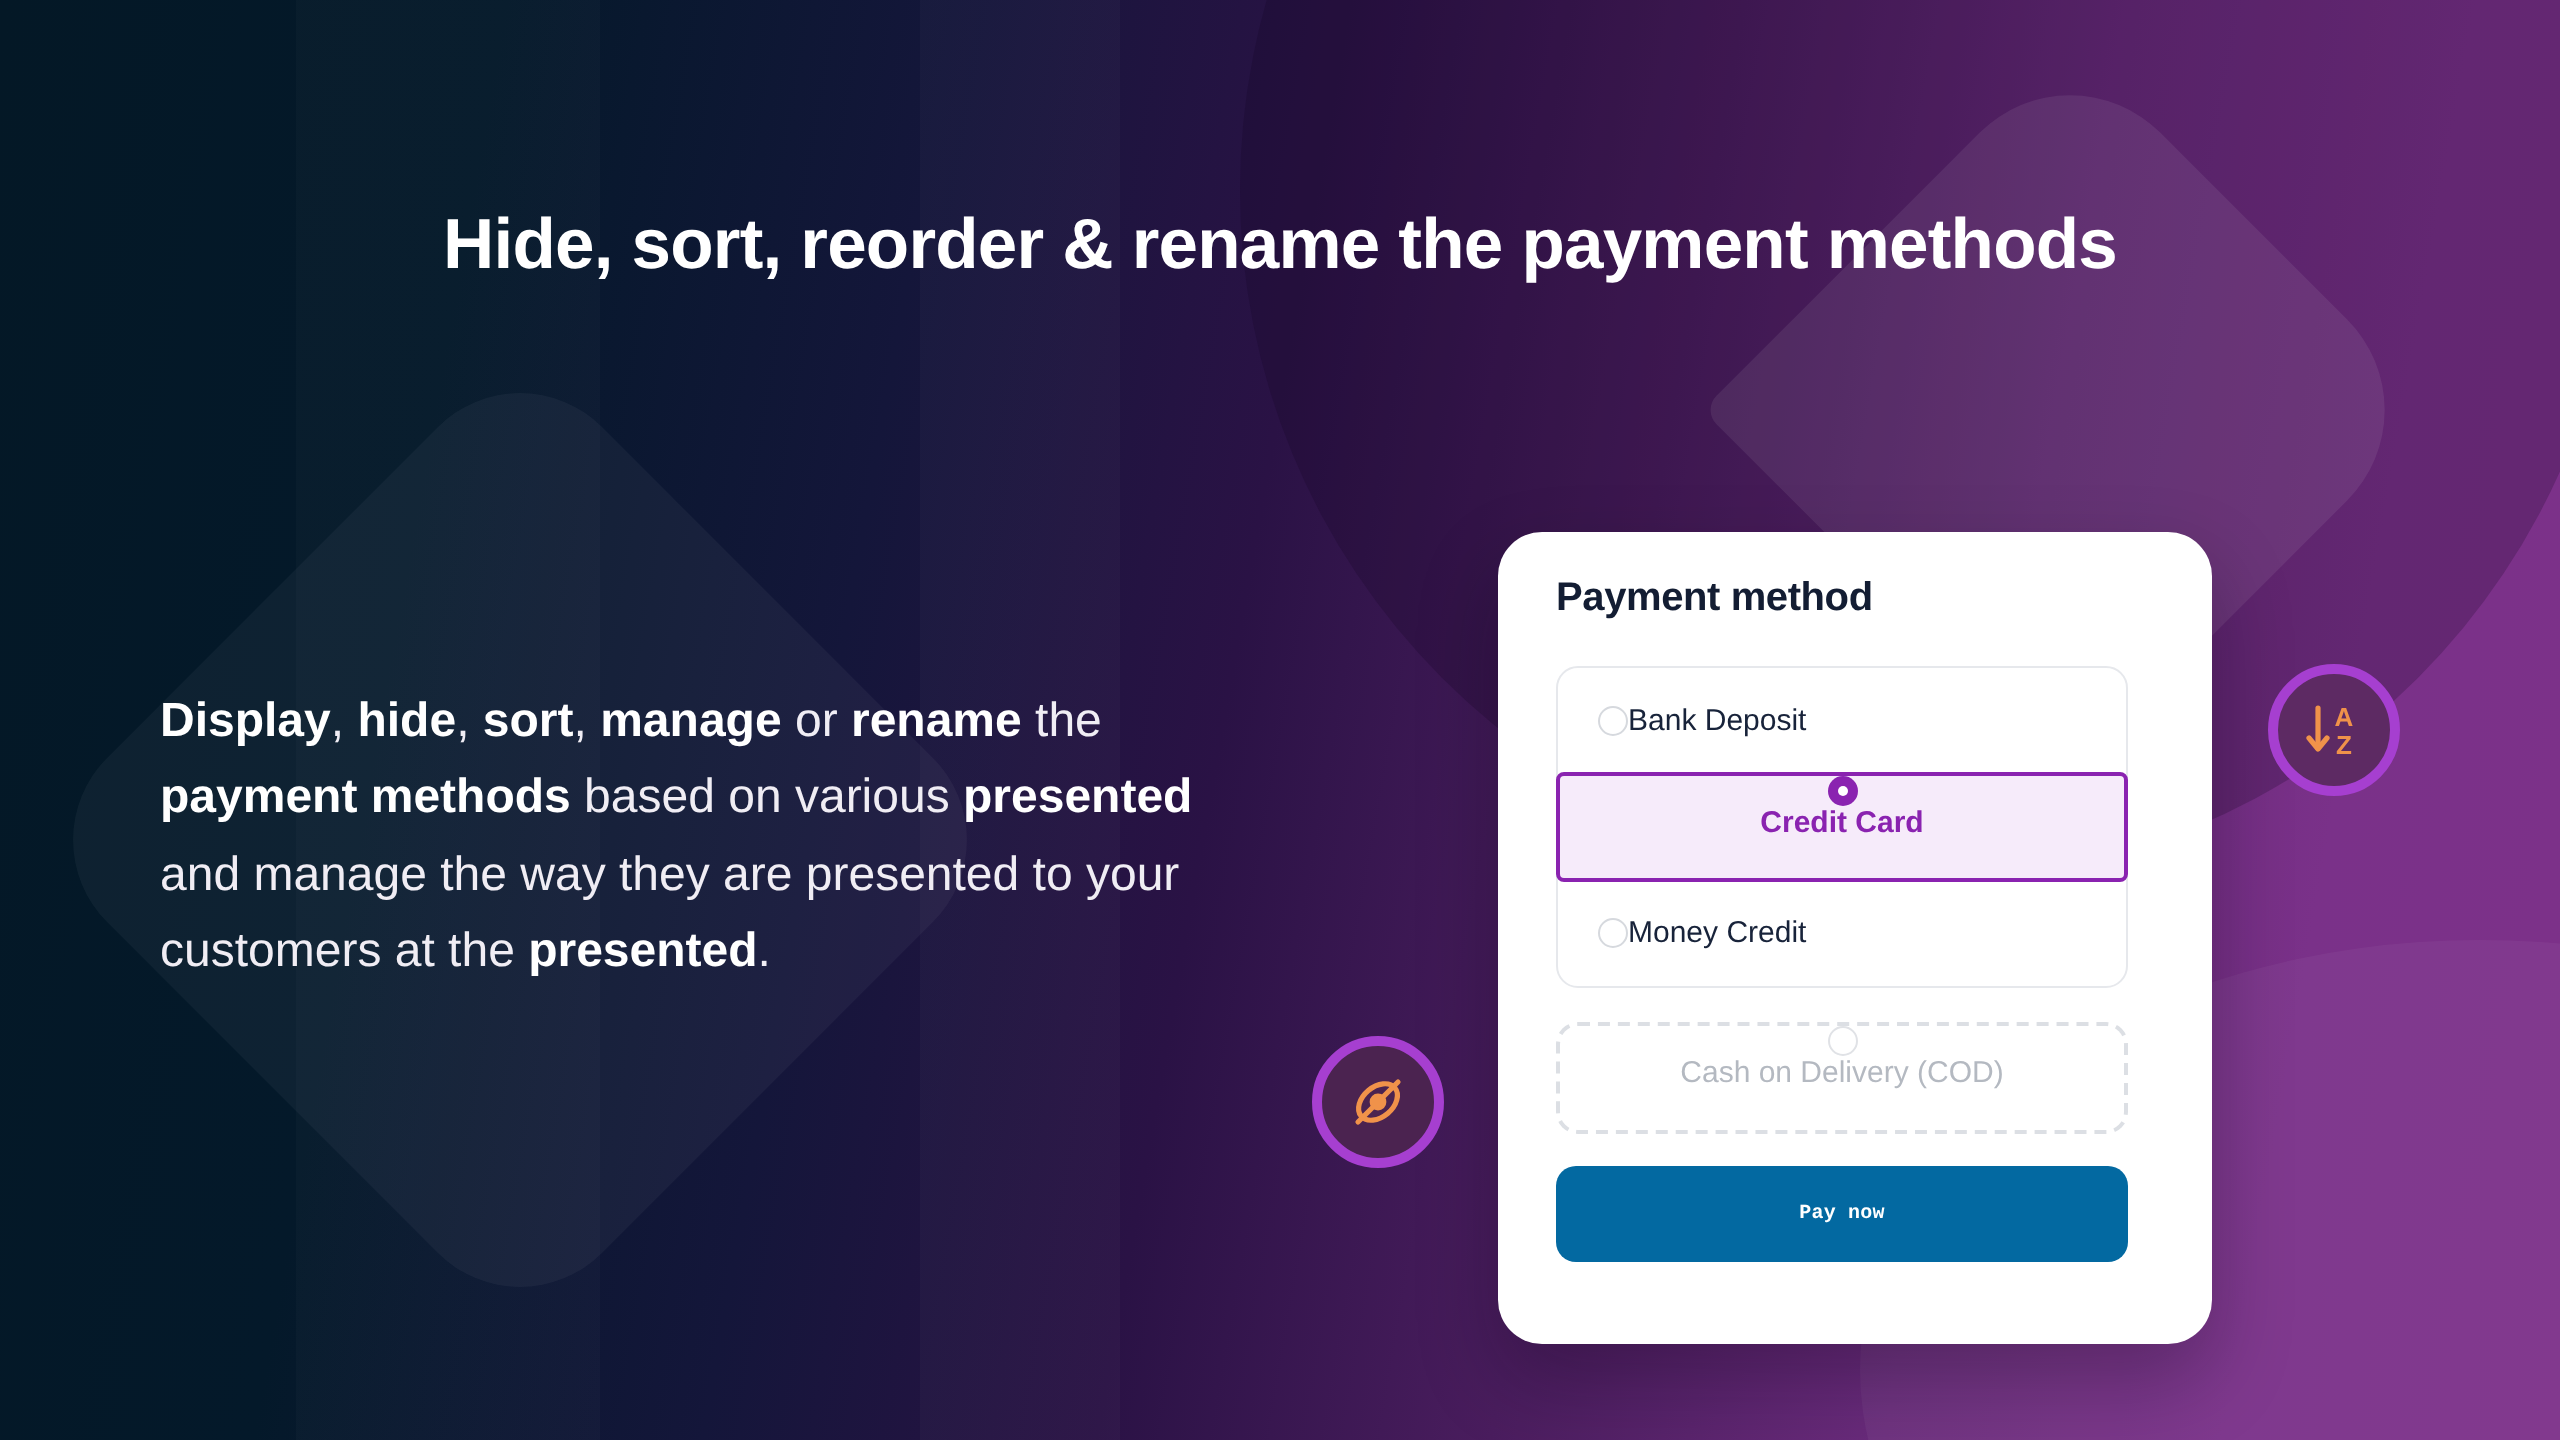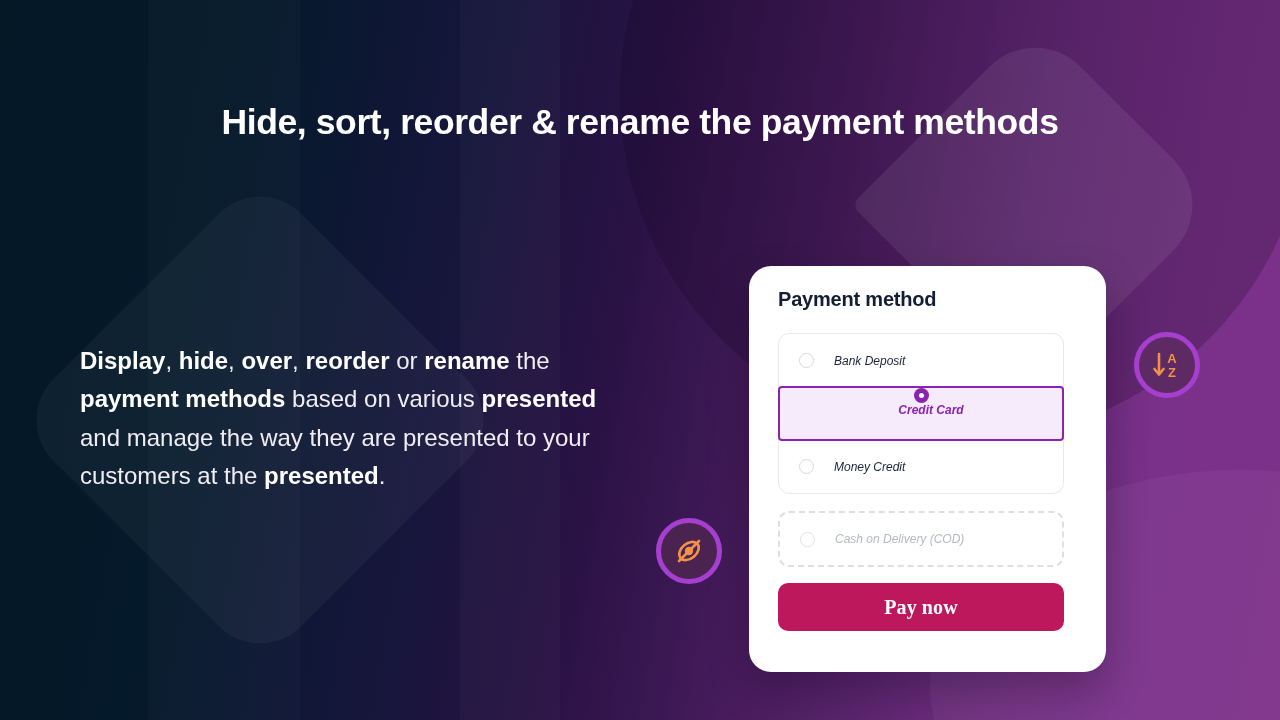--- a/index.html
+++ b/index.html
@@ -199,54 +199,53 @@
   .radio.checked::after {
     content: "";
     width: 5px;
     height: 5px;
     border-radius: 50%;
     background: #ffffff;
   }
   .radio.muted { border-color: #e0e2e6; }
 
   .method-label {
-    margin-left: 20px;
-    font-size: 12px;
+    font-size: 15px;
     color: #18233a;
     font-weight: 400;
-    font-style: italic;
   }
   .method.selected .method-label {
     color: #8a23b0;
     font-weight: 700;
   }
 
   .method-disabled {
     margin-top: 17px;
     height: 56px;
     border: 2px dashed #dcdfe4;
     border-radius: 11px;
     display: flex;
     align-items: center;
     padding: 0 20px;
     box-sizing: border-box;
+    flex-direction: column;
   }
   .method-disabled .method-label { color: #b4b9c1; }
 
   .pay-btn {
     margin-top: 16px;
     width: 100%;
     height: 48px;
     border: none;
     border-radius: 10px;
-    background: #be185d;
+    background: #0369a1;
     color: #ffffff;
-    font-size: 20px;
+    font-size: 10px;
     font-weight: 700;
-    font-family: Liberation Serif, serif;
+    font-family: Liberation Mono, monospace;
     cursor: pointer;
     letter-spacing: 0.1px;
   }
 
   
   .badge {
     position: absolute;
     border-radius: 50%;
     display: flex;
     align-items: center;
@@ -280,21 +279,21 @@
   <div class="blob-circle"></div>
   <div class="blob-heart"></div>
   <div class="blob-arc"></div>
   <div class="blob-diamond"></div>
   <div class="bands"></div>
 
   <div class="headline-wrap">
     <h1 class="headline">Hide, sort, reorder &amp; rename the payment methods</h1>
   </div>
 
-  <div class="bodycopy"><b>Display</b><span>, </span><b>hide</b><span>, </span><b>over</b><span>, </span><b>reorder</b><span> or </span><b>rename</b><span> the </span><b>payment methods</b><span> based on various </span><b>presented</b><span> and manage the way they are presented to your customers at the </span><b>presented</b><span>.</span></div>
+  <div class="bodycopy"><b>Display</b><span>, </span><b>hide</b><span>, </span><b>sort</b><span>, </span><b>manage</b><span> or </span><b>rename</b><span> the </span><b>payment methods</b><span> based on various </span><b>presented</b><span> and manage the way they are presented to your customers at the </span><b>presented</b><span>.</span></div>
 
   <div class="card">
     <h2 class="card-title">Payment method</h2>
 
     <div class="method-group">
 
       <div class="method">
         <span class="radio"></span>
         <span class="method-label">Bank Deposit</span>
       </div>

